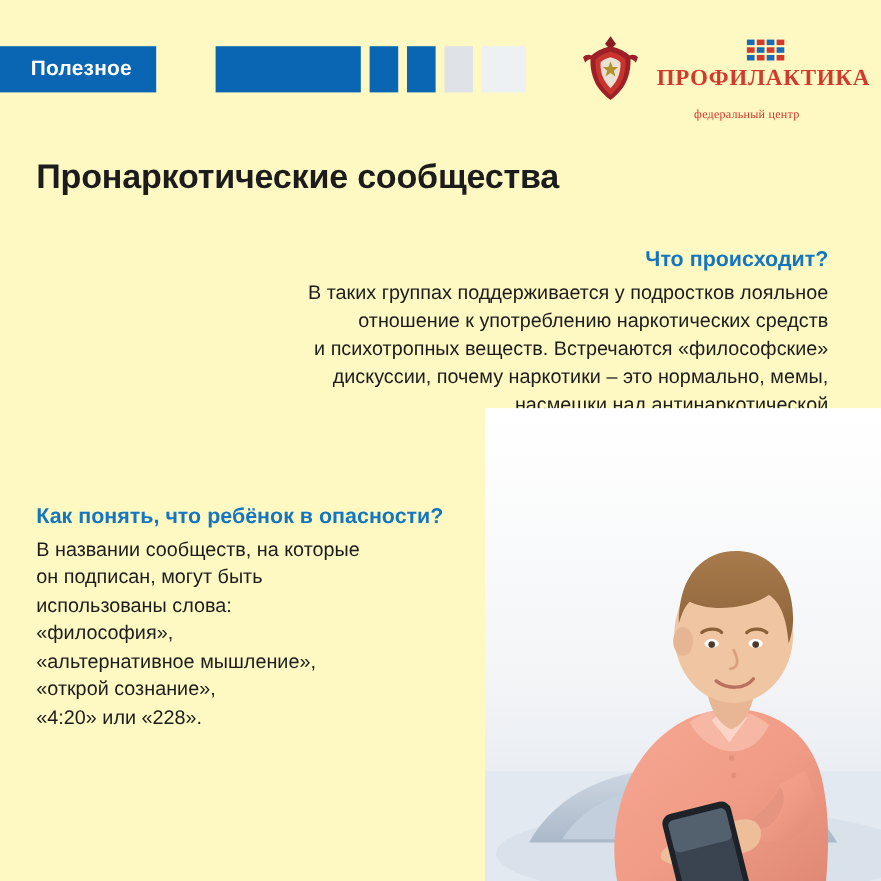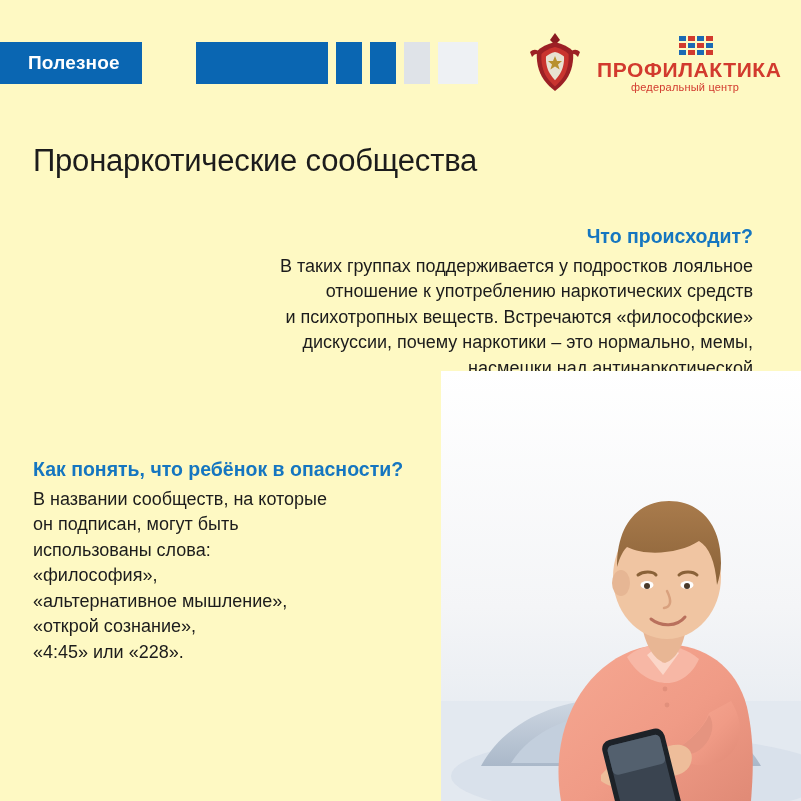--- a/index.html
+++ b/index.html
@@ -64,20 +64,21 @@
     height: 62px;
   }
 
   
   .brand {
     position: absolute;
     left: 597px;
     top: 36px;
     width: 176px;
     height: 56px;
+    font-family: Liberation Serif, serif;
   }
   .brand-squares {
     position: absolute;
     left: 82px;
     top: 0px;
     width: 34px;
     height: 20px;
     display: grid;
     grid-template-columns: repeat(4, 7px);
     grid-template-rows: repeat(3, 5px);
@@ -95,33 +96,33 @@
     left: 0;
     top: 22px;
     font-size: 21px;
     font-weight: bold;
     color: #d23a2e;
     letter-spacing: 0.6px;
   }
   .brand-sub {
     position: absolute;
     left: 34px;
-    top: 45px;
+    top: 62px;
     font-size: 11px;
     color: #d23a2e;
     letter-spacing: 0.2px;
   }
 
   
   .doc-title {
     position: absolute;
     left: 33px;
     top: 143px;
     font-size: 31px;
-    font-weight: normal;
+    font-weight: bold;
     color: #1c1c1c;
     letter-spacing: -0.2px;
   }
 
   
   .section {
     position: absolute;
     left: 33px;
   }
   .section-1 { top: 224px; width: 720px; text-align: right; }
@@ -213,21 +214,21 @@
   </div>
 
   <div class="section section-2">
     <p class="section-head">Как понять, что ребёнок в опасности?</p>
     <p class="section-body">В названии сообществ, на которые
 он подписан, могут быть
 использованы слова:
 «философия»,
 «альтернативное мышление»,
 «открой сознание»,
-«4:45» или «228».</p>
+«4:20» или «228».</p>
   </div>
 
   <div class="photo">
     <svg width="360" height="430" viewBox="0 0 360 430" aria-hidden="true">
       <defs>
         <linearGradient id="bgwall" x1="0" y1="0" x2="0" y2="1">
           <stop offset="0%" stop-color="#ffffff"></stop>
           <stop offset="55%" stop-color="#f4f5f7"></stop>
           <stop offset="100%" stop-color="#dfe6ee"></stop>
         </linearGradient>

